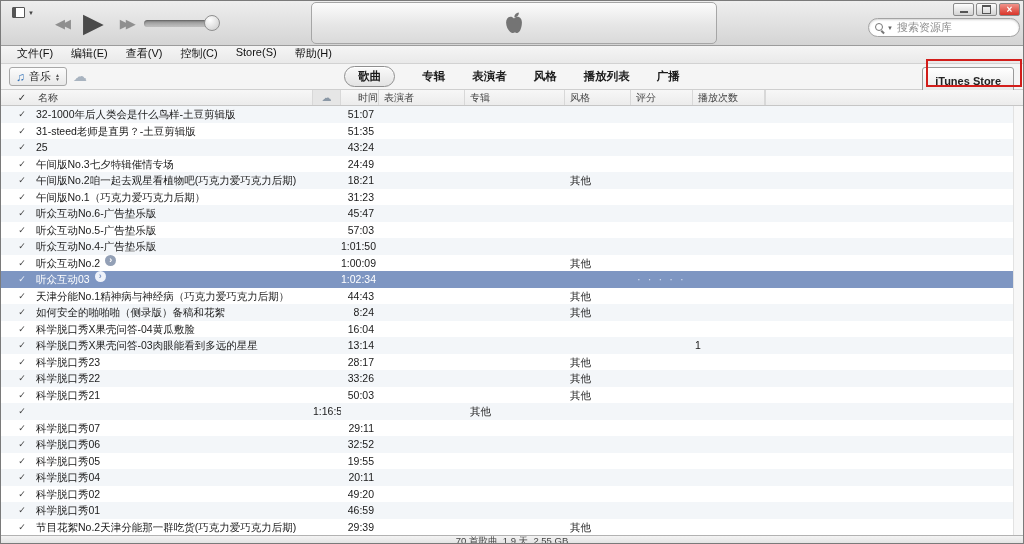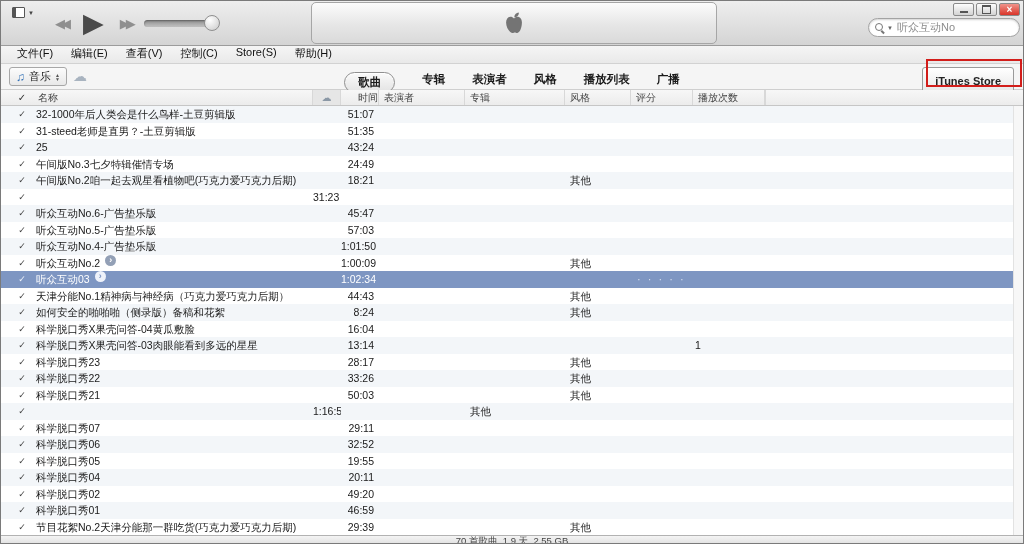--- a/index.html
+++ b/index.html
@@ -51,21 +51,21 @@
   .toolbar{position:absolute;top:63px;left:0;right:0;height:25px;
     background:#f5f5f5;border-bottom:1px solid #cfcfcf;}
   .media-sel{position:absolute;left:8px;top:3px;height:19px;display:flex;align-items:center;gap:4px;
     border:1px solid #a7a7a7;border-radius:3px;background:linear-gradient(#fcfcfc,#e8e8e8);
     padding:0 6px;box-sizing:border-box;}
   .media-sel .note{color:#3573b8;font-size:12px;}
   .media-sel .lbl{font-size:11px;color:#222;}
   .sel-arrows{display:flex;flex-direction:column;line-height:4px;}
   .sel-arrows span{font-size:5px;color:#555;}
   .tb-cloud{position:absolute;left:72px;top:4px;font-size:14px;color:#a9b4c0;}
-  .tabs{position:absolute;left:0;right:0;top:8px;height:21px;display:flex;justify-content:center;gap:27px;}
+  .tabs{position:absolute;left:0;right:0;top:2px;height:21px;display:flex;justify-content:center;align-items:center;gap:27px;}
   .tab{font-size:11.5px;color:#1a1a1a;font-weight:bold;cursor:default;white-space:nowrap;}
   .tab.sel{border:1px solid #8f8f8f;border-radius:11px;padding:2px 13px;
     background:linear-gradient(#fafafa,#e3e3e3);box-shadow:inset 0 1px 0 #fff;}
   .store-btn{position:absolute;right:9px;top:3px;height:28px;padding:0 12px;
     border:1px solid #9a9a9a;border-radius:3px;background:linear-gradient(#ffffff,#e5e5e5);
     font-size:11px;font-weight:bold;color:#222;display:flex;align-items:center;box-sizing:border-box;}
   .annotation{position:absolute;left:925px;top:58px;width:96px;height:28px;
     border:2px solid #d21d1a;box-sizing:border-box;z-index:50;pointer-events:none;}
   
   .grid{display:grid;grid-template-columns:10px 22px 280px 28px 38px 86px 100px 66px 62px 72px 1fr;}
@@ -121,21 +121,21 @@
       <path fill="#747474" d="M12 8.5 C 8.5 4.5 2.5 6.5 2.5 13.5 C 2.5 20.5 7.5 26 10.2 26 C 11.6 26 12 25.3 13 25.3 C 14 25.3 14.4 26 15.8 26 C 18.5 26 21.5 20.5 21.5 13.5 C 21.5 6.5 15.5 4.5 12 8.5 Z"></path>
       <path fill="#747474" d="M12.3 7.2 C 12.3 4 14.5 1.5 17.8 1.3 C 18 4.6 15.6 7.2 12.3 7.2 Z"></path>
     </svg>
   </div>
   <div class="search">
     <span class="mag">
         <span class="lens"></span>
         <span class="handle"></span>
       </span>
     <span class="caret">▼</span>
-    <span class="ph">听众互动No</span>
+    <span class="ph">搜索资源库</span>
   </div>
   <div class="win-controls">
     <div class="wbtn">
         <span class="minbar"></span>
       </div>
     <div class="wbtn">
         <span class="maxbox"></span>
       </div>
     <div class="wbtn close">
         <span>×</span>
@@ -266,20 +266,23 @@
     <span class="c album"></span>
     <span class="c genre">其他</span>
     <span class="c rating"></span>
     <span class="c plays"></span>
     <span class="c rest"></span>
   </div>
 
   <div class="row grid">
     <span class="c pad"></span>
     <span class="c check">✓</span>
+    <span class="c name">
+        <span class="txt">午间版No.1（巧克力爱巧克力后期）</span>
+      </span>
     <span class="c cloudcell"></span>
     <span class="c time">31:23</span>
     <span class="c artist"></span>
     <span class="c album"></span>
     <span class="c genre"></span>
     <span class="c rating"></span>
     <span class="c plays"></span>
     <span class="c rest"></span>
   </div>
 

